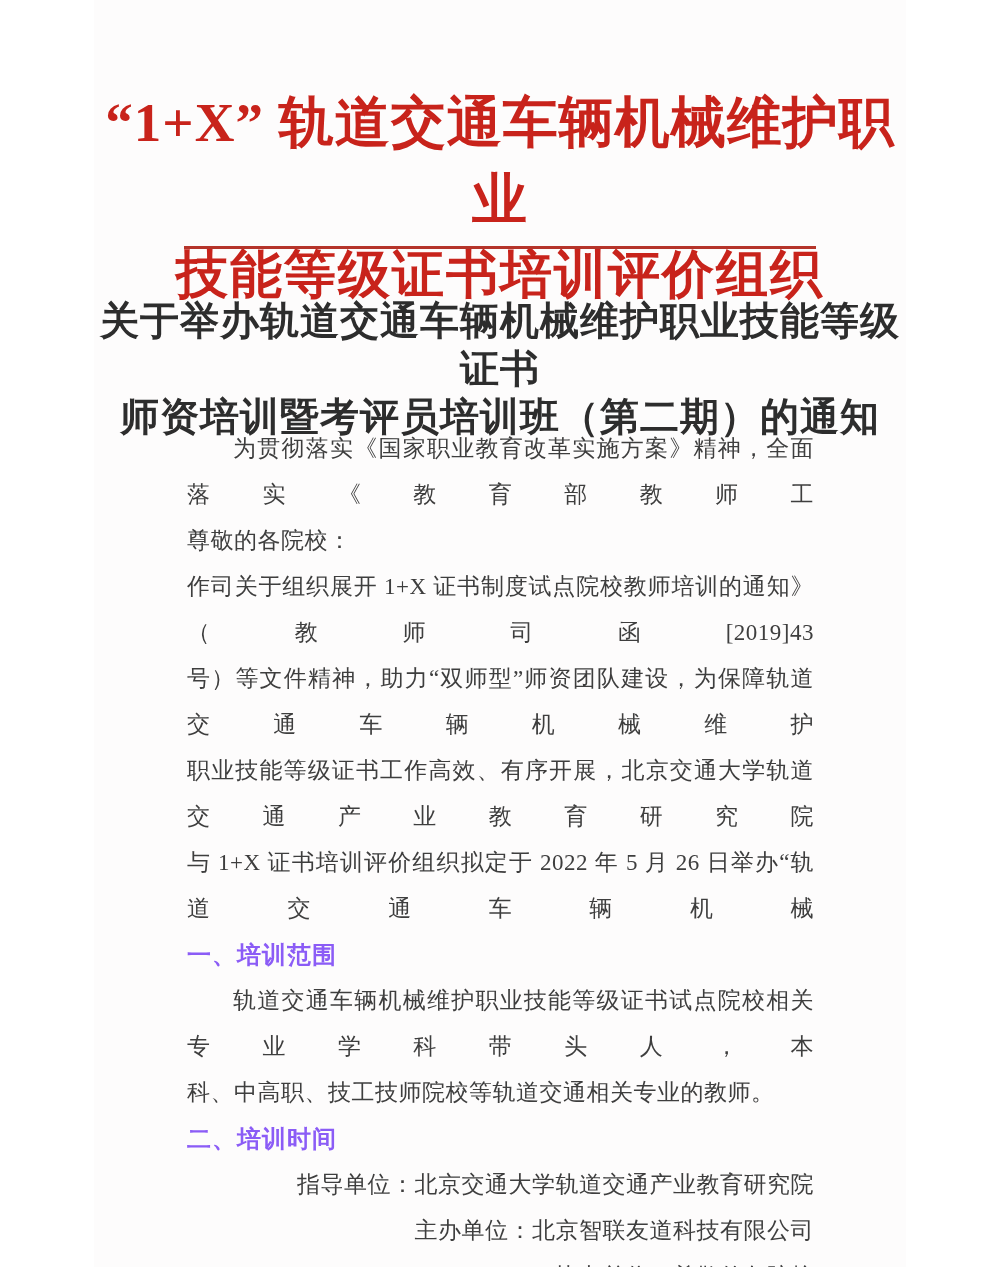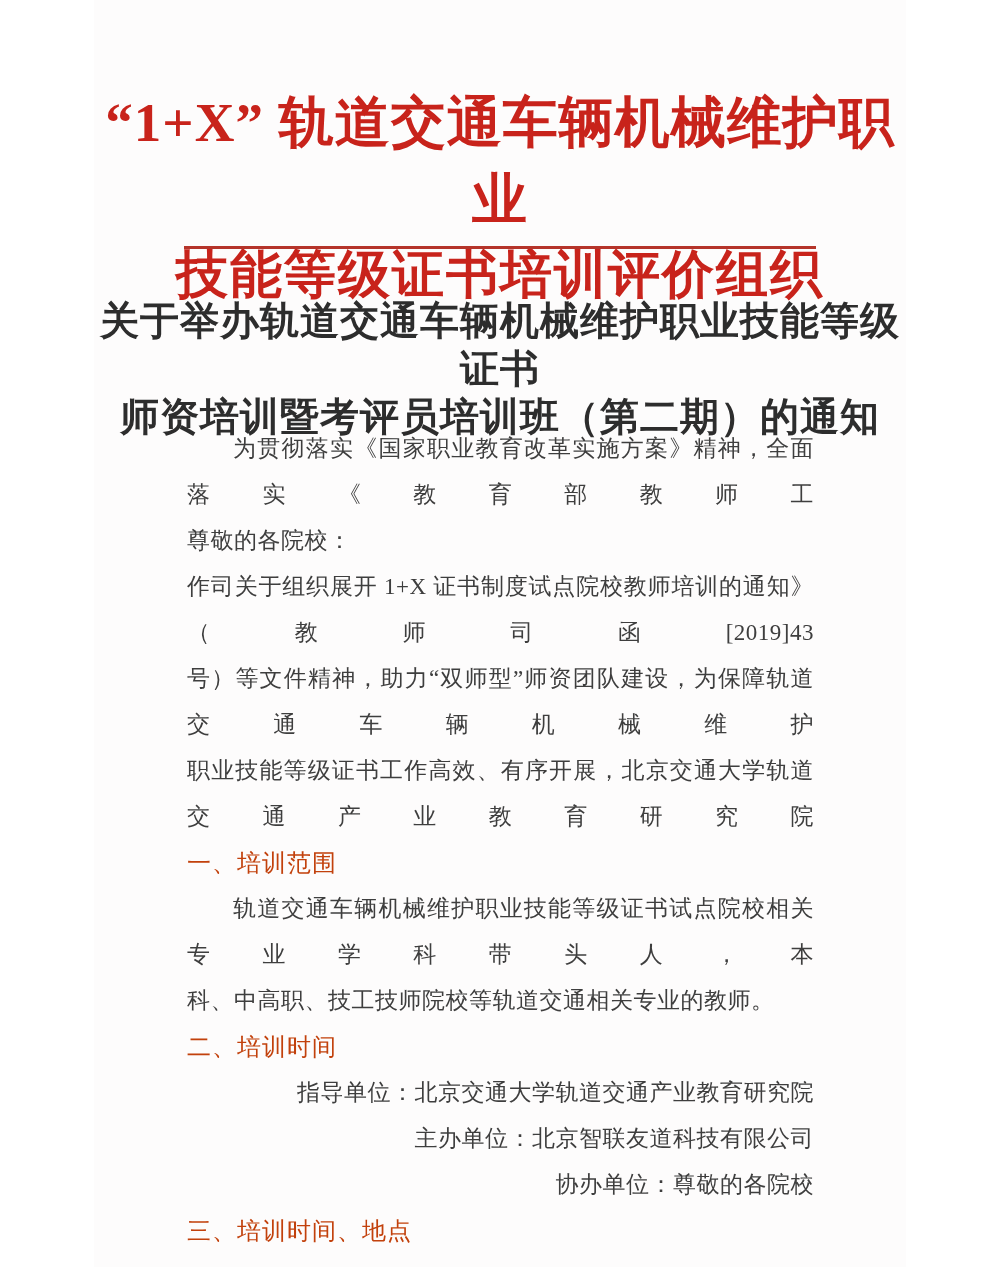--- a/index.html
+++ b/index.html
@@ -60,23 +60,23 @@
     line-height: 46px;
     letter-spacing: 0.5px;
     white-space: nowrap;
   }
   .wrapline { white-space: normal; }
   .just { text-align: justify; text-align-last: justify; white-space: normal; }
   .ind { text-indent: 46px; }
   .pad { padding-left: 46px; text-align: right; }
   .heading {
     font-family: "Liberation Sans", sans-serif;
-    font-weight: 400;
+    font-weight: 700;
     font-size: 24px;
-    color: #c2410c;
+    color: #8b5cf6;
     letter-spacing: 1px;
   }
 </style>
 </head>
 <body>
 
 <div class="page">
 
   <div class="org-title">
     <div class="org-title-line1">“1+X” 轨道交通车辆机械维护职业</div>
@@ -90,20 +90,21 @@
     <div class="nt-line">师资培训暨考评员培训班（第二期）的通知</div>
   </div>
 
   <div class="doc-body">
     <div class="line just ind">为贯彻落实《国家职业教育改革实施方案》精神，全面落实《教育部教师工</div>
 
     <div class="line">尊敬的各院校：</div>
     <div class="line just">作司关于组织展开 1+X 证书制度试点院校教师培训的通知》（教师司函[2019]43</div>
     <div class="line just">号）等文件精神，助力“双师型”师资团队建设，为保障轨道交通车辆机械维护</div>
     <div class="line just">职业技能等级证书工作高效、有序开展，北京交通大学轨道交通产业教育研究院</div>
+    <div class="line just">与 1+X 证书培训评价组织拟定于 2022 年 5 月 26 日举办“轨道交通车辆机械</div>
 
     <div class="line heading">一、培训范围</div>
     <div class="line just ind">轨道交通车辆机械维护职业技能等级证书试点院校相关专业学科带头人，本</div>
     <div class="line wrapline">科、中高职、技工技师院校等轨道交通相关专业的教师。</div>
 
     <div class="line heading">二、培训时间</div>
     <div class="line pad">指导单位：北京交通大学轨道交通产业教育研究院</div>
     <div class="line pad">主办单位：北京智联友道科技有限公司</div>
     <div class="line pad">协办单位：尊敬的各院校</div>
 

